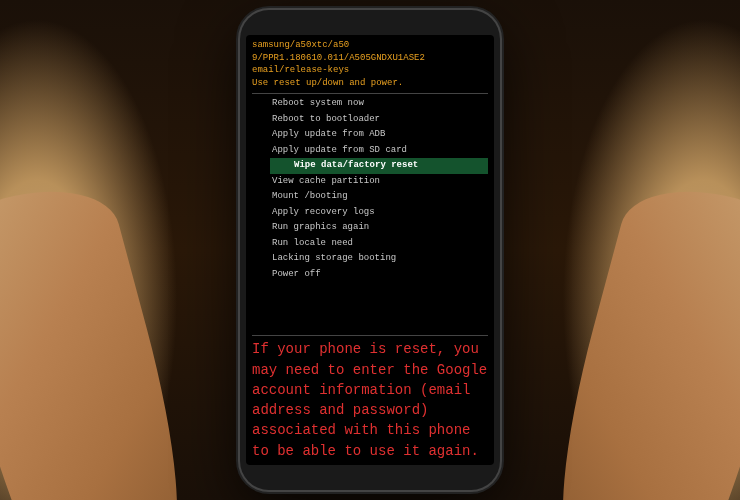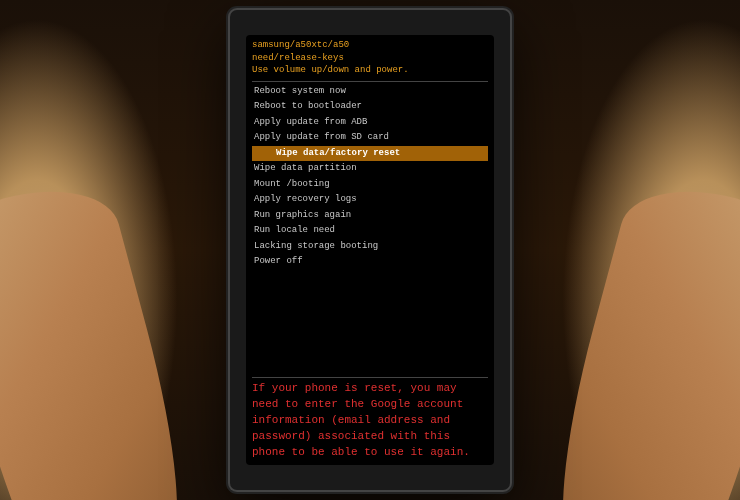--- a/index.html
+++ b/index.html
@@ -30,24 +30,24 @@
       width: 100%;
       height: 100%;
       background:
         radial-gradient(ellipse 200px 400px at 5% 60%, #c8a070 0%, #b8905a 30%, transparent 70%),
         radial-gradient(ellipse 200px 400px at 95% 60%, #c8a070 0%, #b8905a 30%, transparent 70%),
         linear-gradient(180deg, #1a1008 0%, #2a1808 50%, #1a1008 100%);
     }
 
     .phone-outer {
       position: relative;
-      width: 280px;
+      width: 260px;
       height: 480px;
       background: #1a1a1a;
-      border-radius: 7px;
+      border-radius: 29px;
       box-shadow:
         0 0 0 2px #444,
         0 0 0 4px #222,
         0 20px 60px rgba(0,0,0,0.8);
       display: flex;
       align-items: center;
       justify-content: center;
       z-index: 10;
     }
 
@@ -91,38 +91,39 @@
 
     .menu-section {
       flex: 1;
     }
 
     .menu-item {
       display: block;
       color: #c8c8c8;
       padding: 1px 2px;
       line-height: 1.5;
+      margin-left: 18px;
     }
 
     .menu-item.selected {
-      background: #a16207;
+      background: #14532d;
       color: #ffffff;
       font-weight: bold;
       padding-left: 24px;
     }
 
     .warning-section {
       border-top: 1px solid #444;
       padding-top: 3px;
       margin-top: 2px;
     }
 
     .warning-text {
       color: #e03030;
-      font-size: 11px;
+      font-size: 14px;
       line-height: 1.45;
     }
 
     
     .hand-left {
       position: absolute;
       left: 0;
       bottom: 0;
       width: 180px;
       height: 380px;
@@ -151,34 +152,35 @@
   <div class="hands-bg"></div>
   <div class="hand-left"></div>
   <div class="hand-right"></div>
 
   <div class="phone-outer">
     <div class="phone-screen">
       <div class="recovery-ui">
 
         <div class="header-section">
           <span class="header-line">samsung/a50xtc/a50</span>
-          <span class="header-line">need/release-keys</span>
-          <span class="header-line">Use volume up/down and power.</span>
+          <span class="header-line">9/PPR1.180610.011/A505GNDXU1ASE2</span>
+          <span class="header-line">email/release-keys</span>
+          <span class="header-line">Use reset up/down and power.</span>
         </div>
 
         <div class="divider"></div>
 
         <div class="menu-section">
 
         <span class="menu-item">Reboot system now</span>
             <span class="menu-item">Reboot to bootloader</span>
             <span class="menu-item">Apply update from ADB</span>
             <span class="menu-item">Apply update from SD card</span>
             <span class="menu-item selected">Wipe data/factory reset</span>
-            <span class="menu-item">Wipe data partition</span>
+            <span class="menu-item">View cache partition</span>
             <span class="menu-item">Mount /booting</span>
             <span class="menu-item">Apply recovery logs</span>
             <span class="menu-item">Run graphics again</span>
             <span class="menu-item">Run locale need</span>
             <span class="menu-item">Lacking storage booting</span>
             <span class="menu-item">Power off</span>
           </div>
 
         <div class="warning-section">
           <span class="warning-text">If your phone is reset, you may need to enter the Google account information (email address and password) associated with this phone to be able to use it again.</span>

